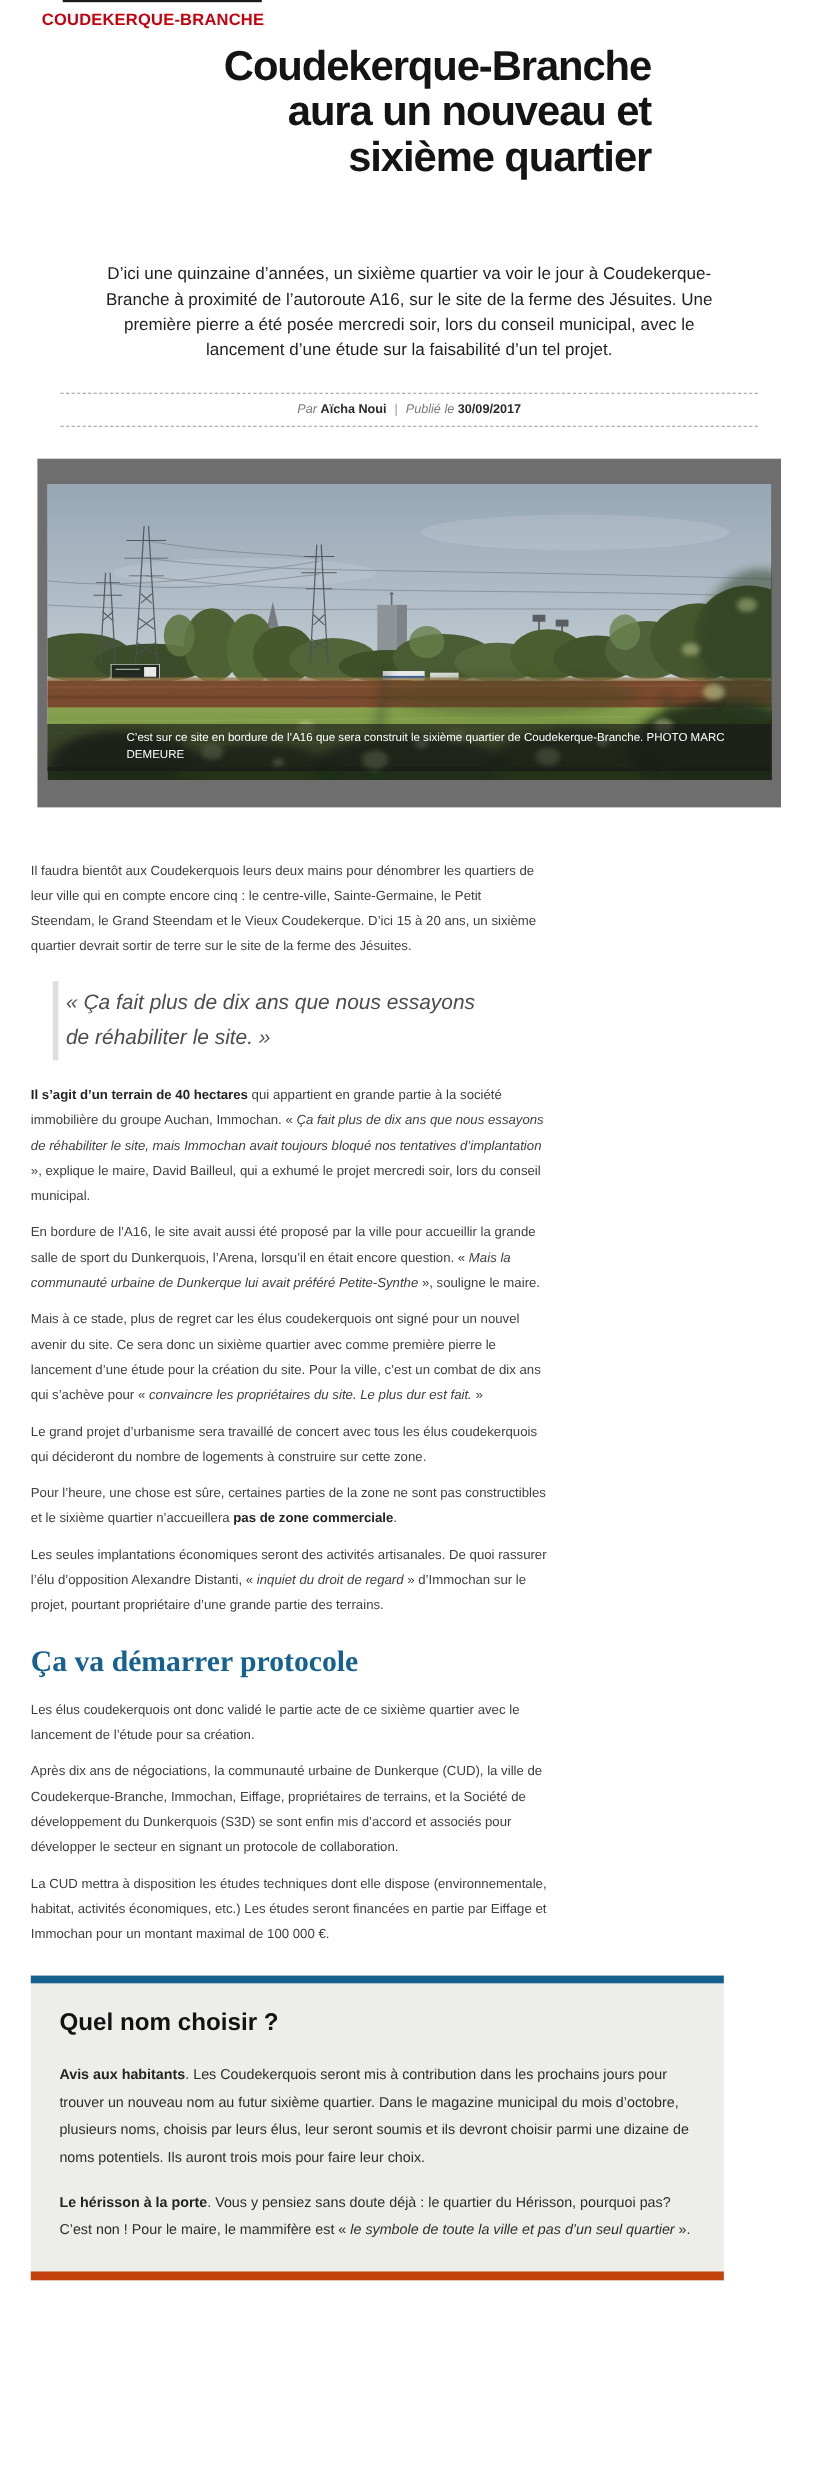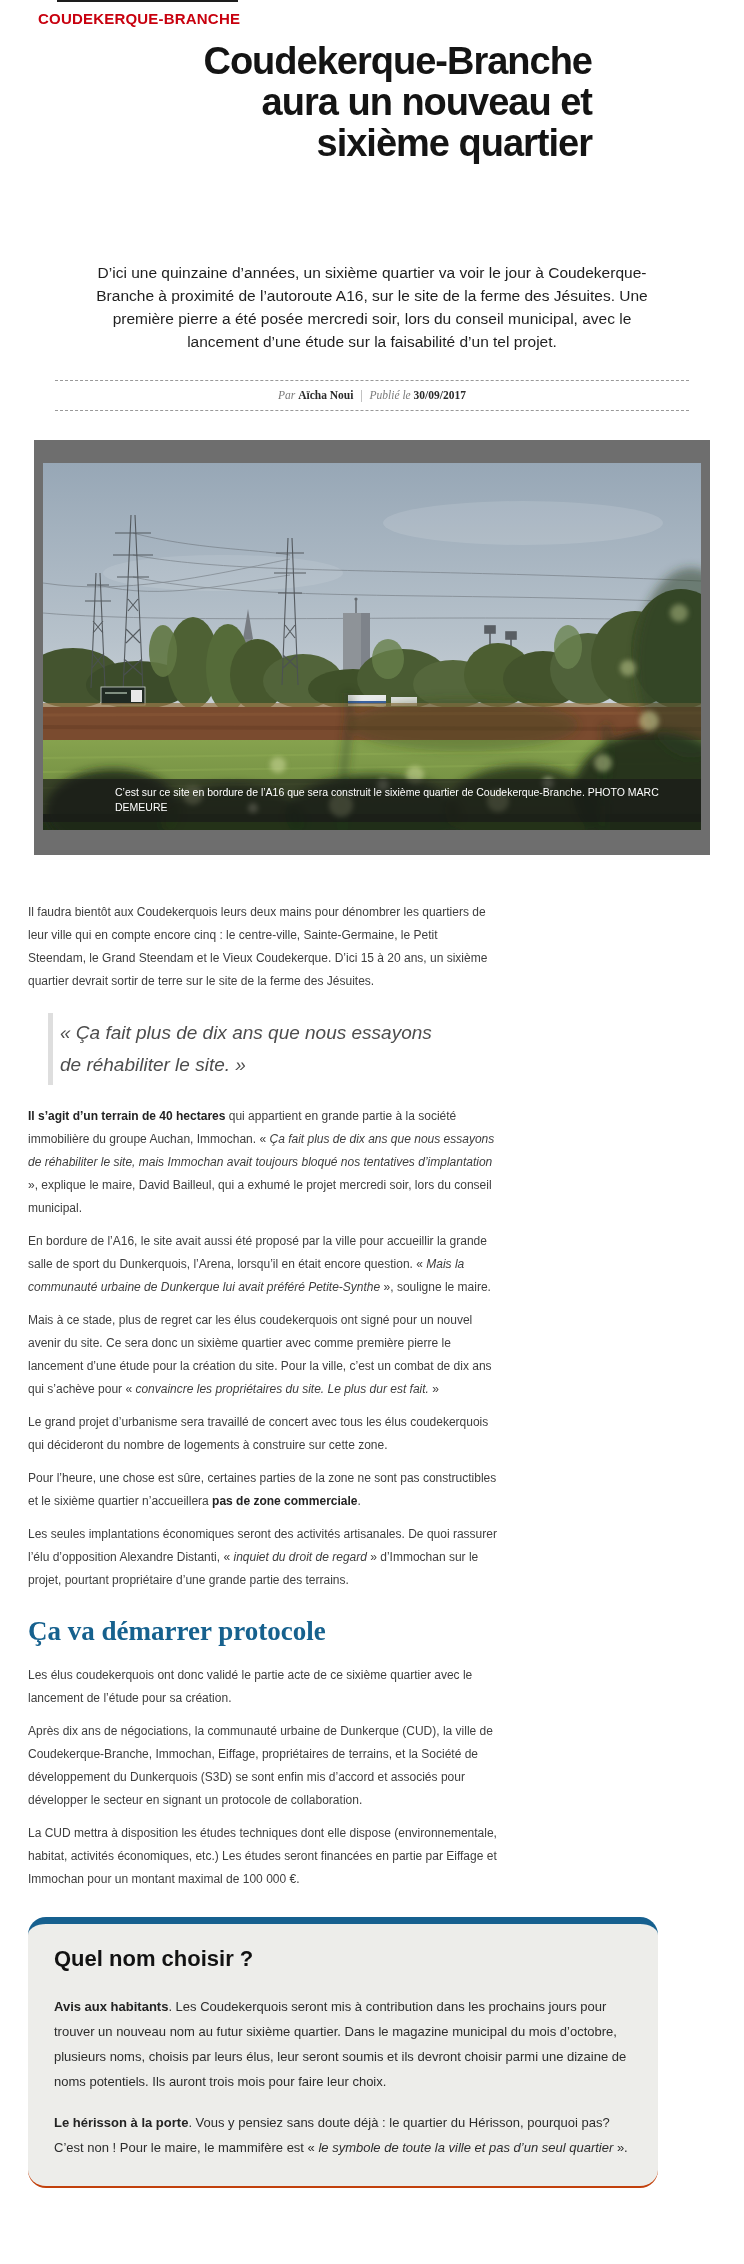--- a/index.html
+++ b/index.html
@@ -8,52 +8,52 @@
     background:#ffffff;font-family:"Liberation Sans",sans-serif;
     -webkit-font-smoothing:antialiased;
   }
   .top-strip{position:absolute;top:0;left:57px;width:181px;height:2px;background:#1d1d1d;}
 
   .kicker{margin:10px 0 0 38px;font-size:15px;font-weight:700;letter-spacing:.2px;color:#c8000e;}
 
   .headline{margin:14px auto 0;max-width:440px;text-align:right;
     font-size:38px;line-height:41px;font-weight:700;letter-spacing:-1px;color:#141414;}
 
-  .lead{margin:97px auto 0;max-width:572px;text-align:center;
+  .lead{margin:74px auto 0;max-width:572px;text-align:center;
     font-size:15.5px;line-height:23px;color:#1f1f1f;}
 
   .byline-block{margin:27px 55px 0;border-top:1px dashed #999;border-bottom:1px dashed #999;
-    padding:8px 0 9px;text-align:center;font-size:11.5px;color:#444;font-family:Liberation Serif, serif;}
+    padding:8px 0 9px;text-align:center;font-size:11.5px;color:#444;}
   .byl-lab{font-style:italic;color:#7a7a7a;}
   .byl-author{font-weight:700;color:#2b2b2b;}
   .byl-sep{color:#999;padding:0 4px;}
   .byl-date{font-weight:700;color:#2b2b2b;}
 
   .photo-frame{margin:29px 34px 0;background:#6e6e6e;padding:23px 9px 25px;}
-  .photo{position:relative;height:367px;background:#9fb0bf;overflow:hidden;}
+  .photo{position:relative;height:269px;background:#9fb0bf;overflow:hidden;}
   .photo svg{position:absolute;left:0;top:0;width:100%;height:100%;display:block;}
   .photo-caption{position:absolute;left:0;right:0;bottom:8px;z-index:5;
     background:rgba(24,24,24,.66);color:#fff;font-size:10.5px;line-height:15px;
     padding:6px 14px 7px 72px;}
 
   article{margin:46px 0 0 28px;width:470px;font-size:12px;line-height:23px;color:#3e3e3e;}
   article p{margin:0 0 10px;}
   .seg-b{font-weight:700;color:#232323;}
   .seg-i{font-style:italic;}
 
   blockquote.pull{margin:20px 0 20px 20px;border-left:5px solid #dedede;
     padding:4px 0 4px 7px;max-width:398px;
     font-size:19px;line-height:32px;font-style:italic;color:#4d4d4d;}
 
   h2.sub{margin:24px 0 18px;font-family:"Liberation Serif",serif;
     font-size:27px;line-height:30px;font-weight:700;color:#16618e;}
 
   .namebox{margin:26px 0 0 28px;width:630px;box-sizing:border-box;
-    border-top:7px solid #16608f;border-bottom:2px solid #c2410c;
-    background:#ededea;padding:22px 26px 10px;border-radius:18px;}
+    border-top:7px solid #16608f;border-bottom:8px solid #c2410c;
+    background:#ededea;padding:22px 26px 10px;}
   .namebox h3{margin:0 0 22px;font-size:22px;line-height:26px;font-weight:700;color:#121212;}
   .namebox p{margin:0 0 16px;font-size:13px;line-height:25px;color:#2d2d2d;}
 </style>
 </head>
 <body>
 
 <div class="top-strip"></div>
 
 <div class="kicker">COUDEKERQUE-BRANCHE</div>
 

